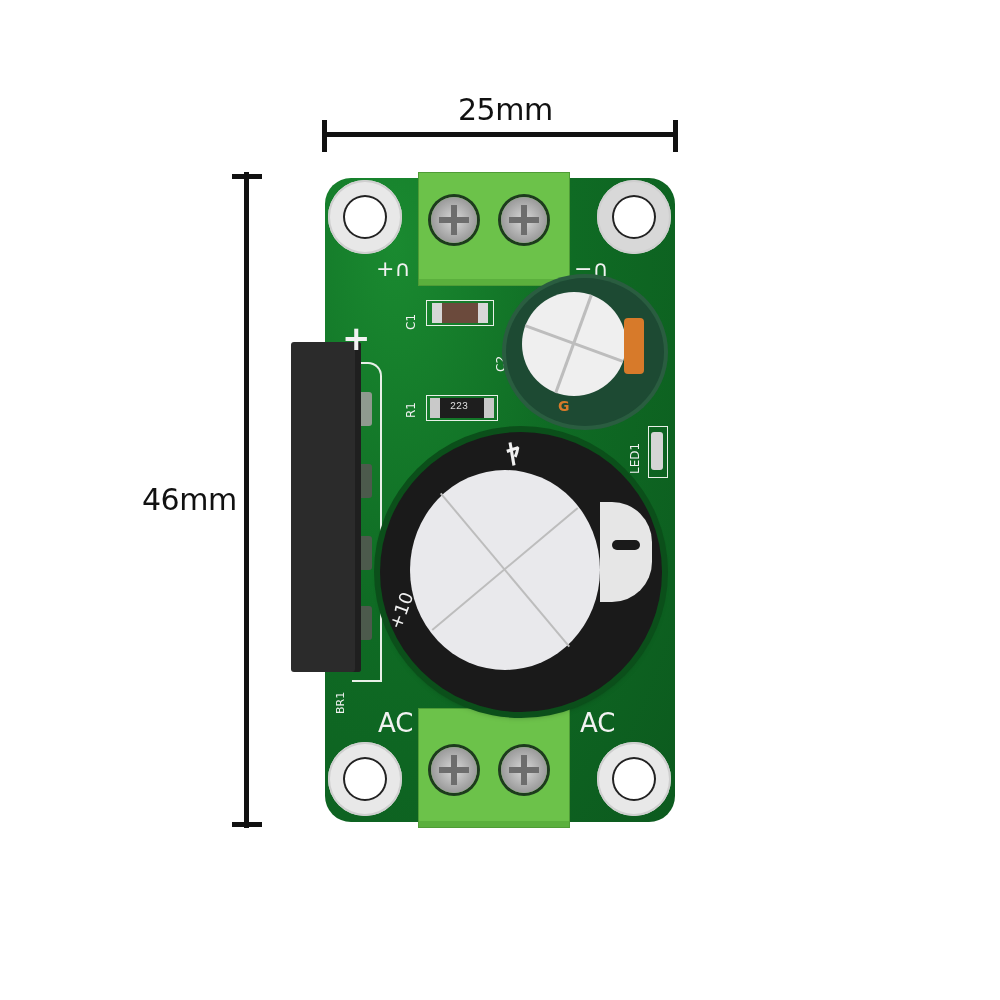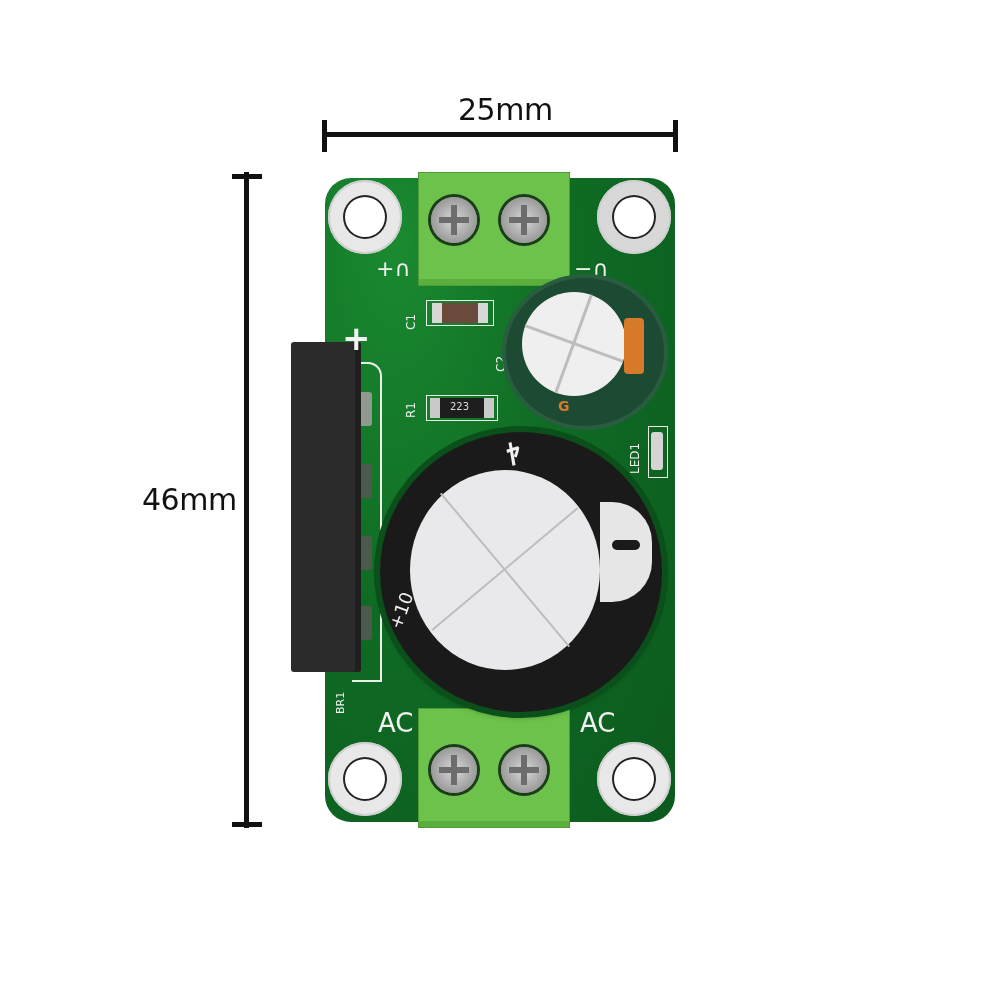--- a/index.html
+++ b/index.html
@@ -18,21 +18,21 @@
     .screw::after { width: 6px; height: 30px; }
     .silk { color: #f2f2f2; font-family: "DejaVu Sans", sans-serif; }
     .bridge { left: 291px; top: 342px; width: 70px; height: 330px; background: #2b2b2b; border-radius: 3px; box-shadow: inset -6px 0 0 #1f1f1f; }
     .outline { border: 2px solid #e8f0e8; }
     .pad { background: #8f9a8f; border-radius: 3px; }
     .cap-big { left: 380px; top: 432px; width: 282px; height: 280px; border-radius: 50%; background: #1a1a1a; box-shadow: 0 0 0 6px #0b4f1a, 0 4px 6px rgba(0,0,0,.5); }
     .cap-big .top { position: absolute; left: 30px; top: 38px; width: 190px; height: 200px; border-radius: 50%; background: #e9e9ec; }
     .cap-small { left: 506px; top: 278px; width: 158px; height: 148px; border-radius: 50%; background: #1d4a33; box-shadow: 0 0 0 4px #2a5d40; }
     .cap-small .top { position: absolute; left: 16px; top: 14px; width: 104px; height: 104px; border-radius: 50%; background: #efefef; }
     .cross-h, .cross-v { position: absolute; background: #bdbdbd; }
-    .smd { background: #6b4a3c; border-radius: 2px; }
+    .smd { background: #6b4a3c; border-radius: 2px; font-family: Liberation Mono, monospace; }
     .smd-r { background: #1e1e1e; }
     .smd-end { position: absolute; top: 0; width: 10px; height: 100%; background: #d7d7d7; }
   </style>
 </head>
 <body>
 
 <div class="abs" style="left:322px; top:88px; width:356px; height:66px;">
   <div class="abs dim-text" style="left:136px; top:4px;">25mm</div>
   <div class="abs bar" style="left:0; top:44px; width:356px; height:5px;"></div>
   <div class="abs bar" style="left:0; top:32px; width:5px; height:32px;"></div>

